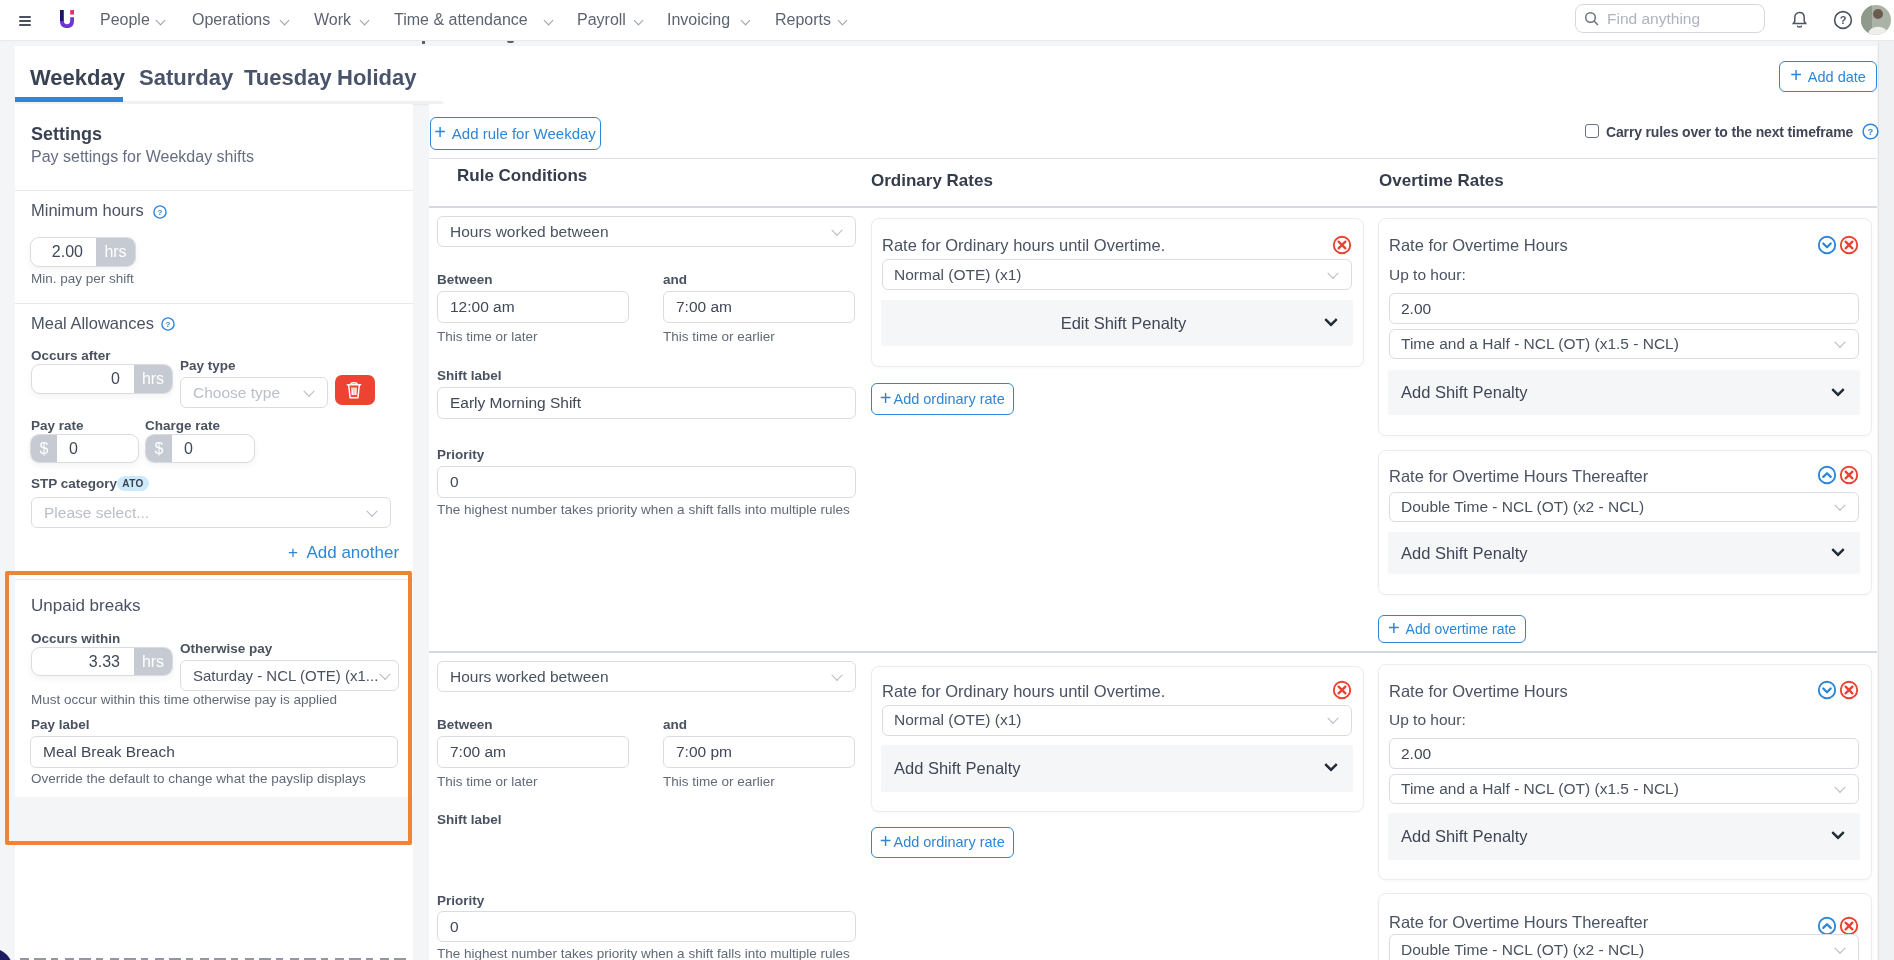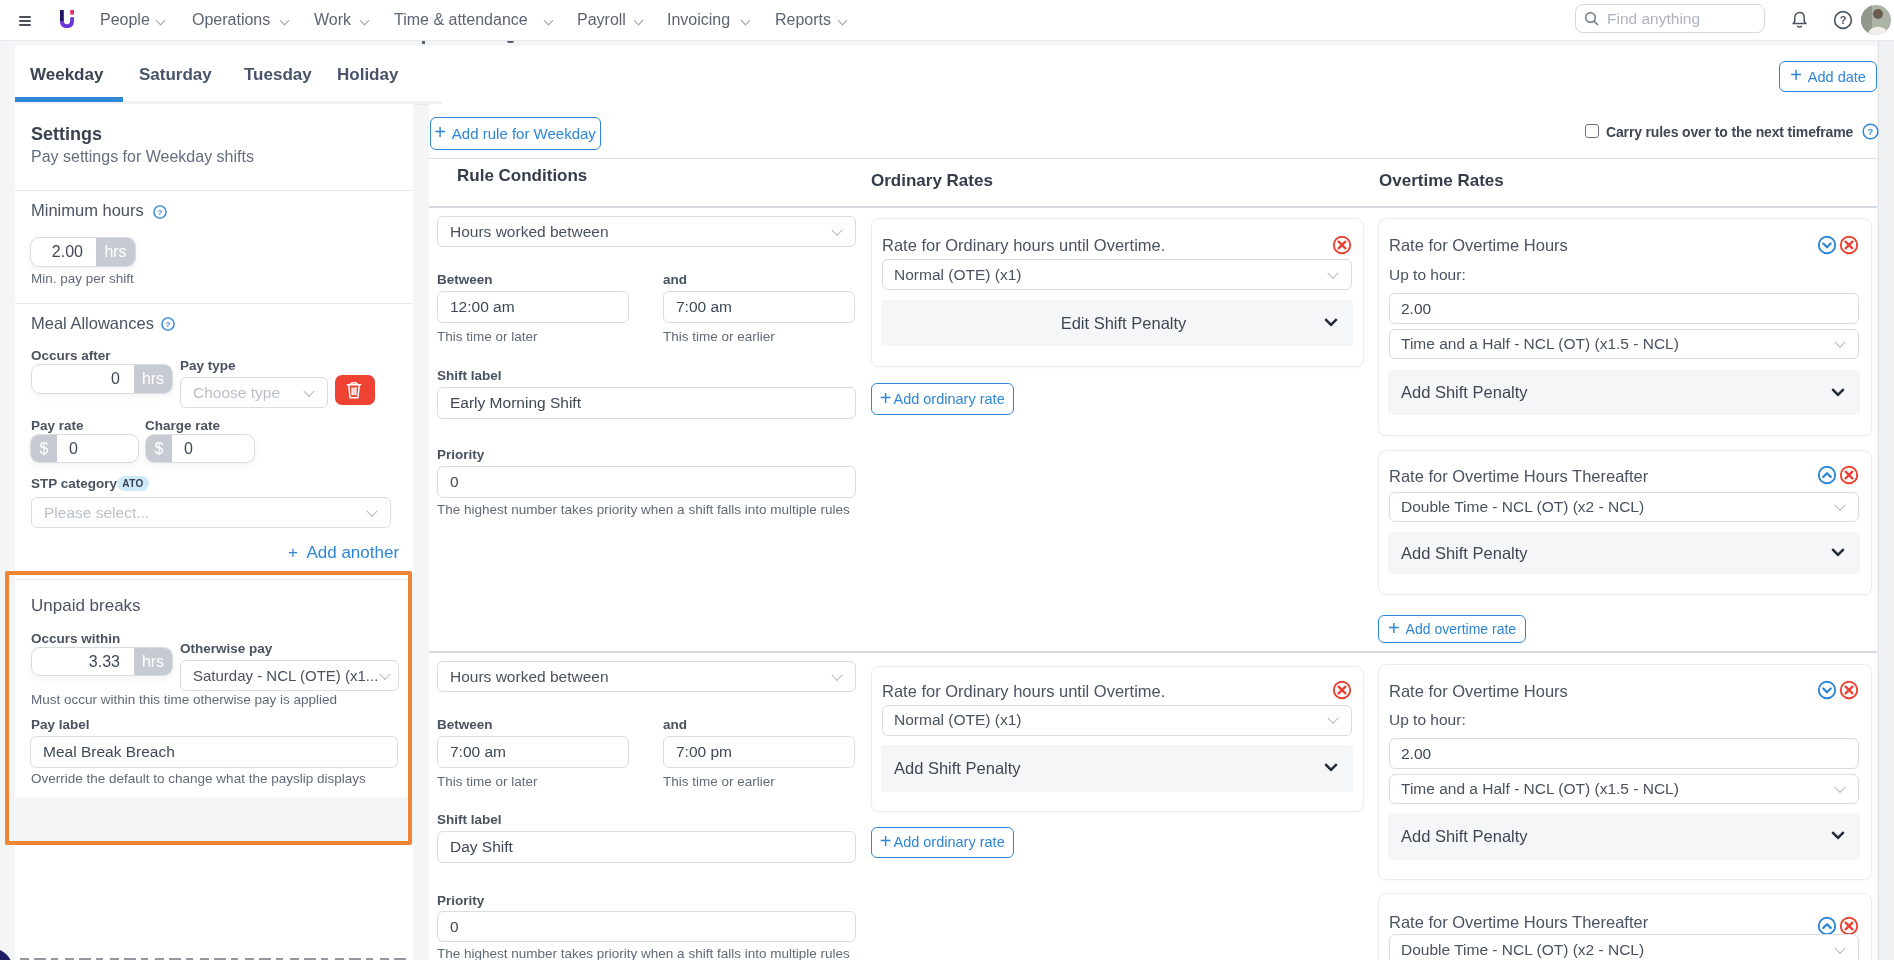--- a/index.html
+++ b/index.html
@@ -18,21 +18,21 @@
   .btn { position:absolute; border:1.5px solid #2e86d6; border-radius:6px; color:#2e86d6; background:#fff; font-size:14.5px; display:flex; align-items:center; justify-content:center; white-space:nowrap; }
   .btn .pl { font-size:20px; font-weight:400; margin-right:6px; margin-top:-2px; }
   .card { position:absolute; background:#fff; border:1px solid #ececef; border-radius:8px; box-shadow:0 1px 3px rgba(30,40,60,0.04); }
   .grayrow { position:absolute; background:#f5f6f7; border-radius:2px; font-size:16.5px; color:#3f4756; }
   .ctitle { position:absolute; font-size:16.5px; color:#4a5363; white-space:nowrap; }
   .h2 { position:absolute; font-size:17px; font-weight:700; color:#353c4b; white-space:nowrap; }
   .navitem { position:absolute; top:11px; font-size:16px; color:#5c6472; white-space:nowrap; }
   .nchev { position:absolute; top:17px; width:7px; height:7px; border-right:1.6px solid #99a0ab; border-bottom:1.6px solid #99a0ab; transform:rotate(45deg); }
   .addon { position:absolute; top:0; height:100%; background:#c6cad2; color:#fff; font-size:16px; display:flex; align-items:center; justify-content:center; }
   .igroup { position:absolute; background:#fff; border:1px solid #d9dce1; border-radius:9px; overflow:hidden; box-shadow:0 3px 6px rgba(30,40,60,0.05); }
-  .tab { position:absolute; top:65px; font-size:17px; font-weight:700; white-space:nowrap; }
+  .tab { position:absolute; top:65px; font-size:22px; font-weight:700; white-space:nowrap; }
 </style>
 </head>
 <body>
 <div id="root">
   <div class="pgbg"></div>
 
   <div class="abs" style="left:422px;top:41px;width:2.5px;height:2.5px;background:#5a6270;"></div>
   <div class="abs" style="left:507px;top:40.5px;width:7px;height:2.5px;background:#5a6270;border-radius:0 0 3px 3px;"></div>
 
   <div class="abs" style="left:1878px;top:41px;width:16px;height:919px;background:#f0f1f2;border-left:1px solid #e2e3e6;"></div>
@@ -192,21 +192,20 @@
   <div class="abs" style="left:429px;top:650.5px;width:1448px;height:2px;background:#d5dae1;"></div>
 
   <div class="sel" style="left:437px;top:661px;width:419px;height:31px;line-height:29px;">Hours worked between<i class="chev"></i></div>
   <div class="lbl" style="left:437px;top:717px;">Between</div>
   <div class="lbl" style="left:663px;top:717px;">and</div>
   <div class="inp" style="left:437px;top:736px;width:192px;height:32px;">7:00 am</div>
   <div class="inp" style="left:663px;top:736px;width:192px;height:32px;">7:00 pm</div>
   <div class="cap" style="left:437px;top:774px;">This time or later</div>
   <div class="cap" style="left:663px;top:774px;">This time or earlier</div>
   <div class="lbl" style="left:437px;top:812px;">Shift label</div>
-  <div class="inp" style="left:437px;top:831px;width:419px;height:32px;">Day Shift</div>
   <div class="lbl" style="left:437px;top:893px;">Priority</div>
   <div class="inp" style="left:437px;top:911px;width:419px;height:31px;">0</div>
   <div class="cap" style="left:437px;top:946px;">The highest number takes priority when a shift falls into multiple rules</div>
 
   <div class="card" style="left:870.5px;top:666px;width:493.5px;height:146px;"></div>
   <div class="ctitle" style="left:882px;top:682px;">Rate for Ordinary hours until Overtime.</div>
   <svg class="abs" style="left:1332px;top:680px;" width="20" height="20" viewBox="0 0 20 20" fill="none">
       <circle cx="10" cy="10" r="8.2" stroke="#e94233" stroke-width="1.9"></circle>
       <path d="M6.6 6.6 L13.4 13.4 M13.4 6.6 L6.6 13.4" stroke="#e94233" stroke-width="2.3" stroke-linecap="round"></path>
     </svg>

